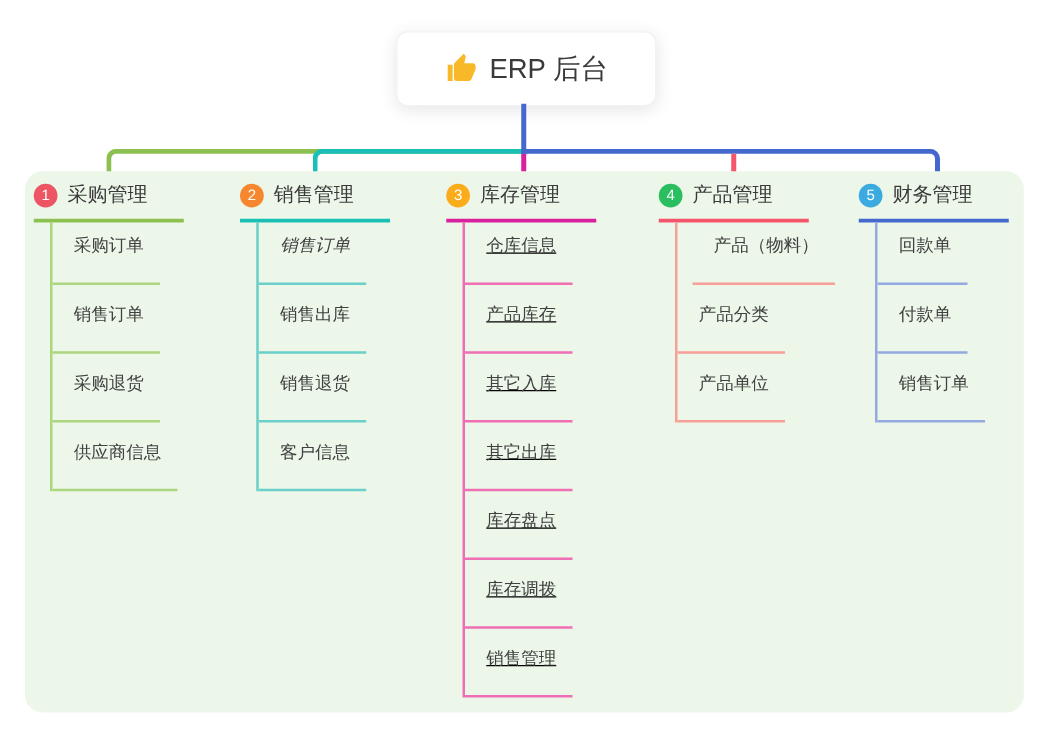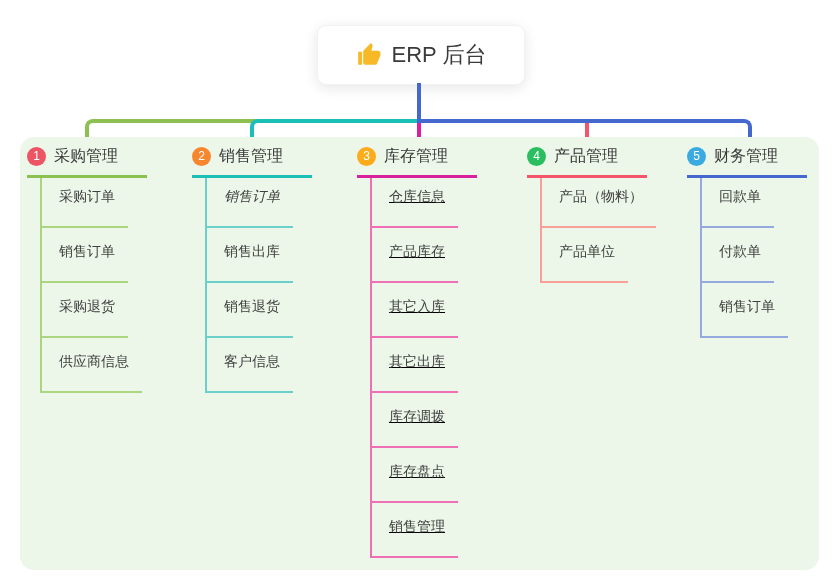--- a/index.html
+++ b/index.html
@@ -119,39 +119,42 @@
       <div class="branch-item">
         <span class="item-inner" style="border-bottom-color: rgb(239, 111, 181);">产品库存</span>
         </div>
       <div class="branch-item">
         <span class="item-inner" style="border-bottom-color: rgb(239, 111, 181);">其它入库</span>
         </div>
       <div class="branch-item">
         <span class="item-inner" style="border-bottom-color: rgb(239, 111, 181);">其它出库</span>
         </div>
       <div class="branch-item">
-        <span class="item-inner" style="border-bottom-color: rgb(239, 111, 181);">库存调拨</span>
+        <span class="item-inner" style="border-bottom-color: rgb(239, 111, 181);">库存盘点</span>
         </div>
       <div class="branch-item">
-        <span class="item-inner" style="border-bottom-color: rgb(239, 111, 181);">库存盘点</span>
+        <span class="item-inner" style="border-bottom-color: rgb(239, 111, 181);">库存调拨</span>
         </div>
       <div class="branch-item">
         <span class="item-inner" style="border-bottom-color: rgb(239, 111, 181);">销售管理</span>
         </div>
     </div>
   </div>
 
   <div class="branch" style="left:527px;">
     <div class="branch-head" style="border-bottom-color: rgb(244, 85, 106);">
       <span class="badge" style="background-color: rgb(42, 190, 96);">4</span>
       <span class="branch-label">产品管理</span>
     </div>
     <div class="branch-list" style="border-left-color: rgb(248, 159, 151);">
       <div class="branch-item">
-        <span class="item-inner" style="border-bottom-color: rgb(248, 159, 151);">产品（物料）</span>
+        <span class="item-inner" style="border-bottom-color: rgb(248, 159, 151); margin-left: 12px;">产品（物料）</span>
+        </div>
+      <div class="branch-item">
+        <span class="item-inner" style="border-bottom-color: rgb(248, 159, 151);">产品分类</span>
         </div>
       <div class="branch-item">
         <span class="item-inner" style="border-bottom-color: rgb(248, 159, 151);">产品单位</span>
         </div>
     </div>
   </div>
 
   <div class="branch" style="left:687px;">
     <div class="branch-head" style="border-bottom-color: rgb(68, 104, 206);">
       <span class="badge" style="background-color: rgb(59, 170, 225);">5</span>

